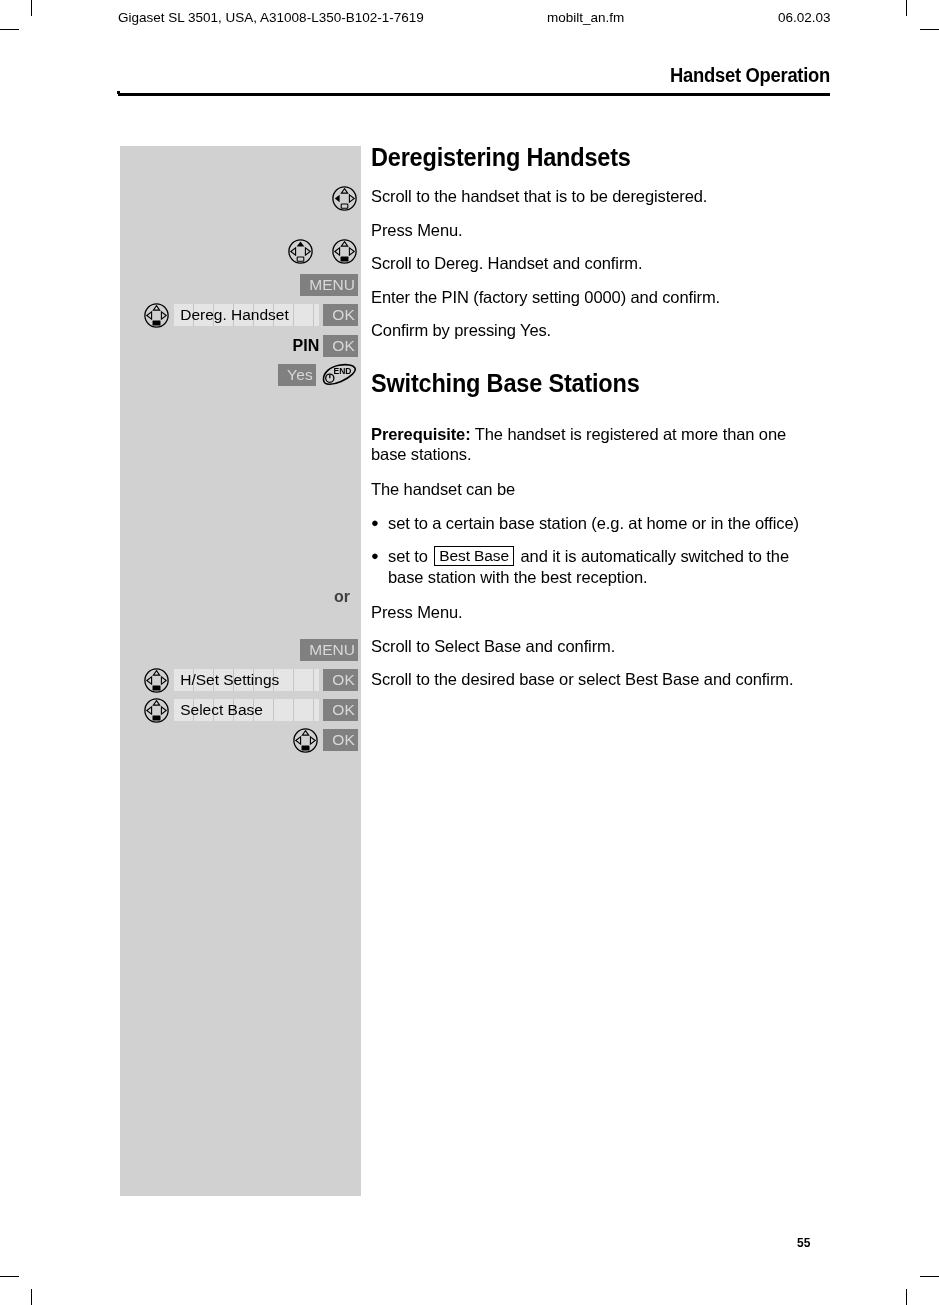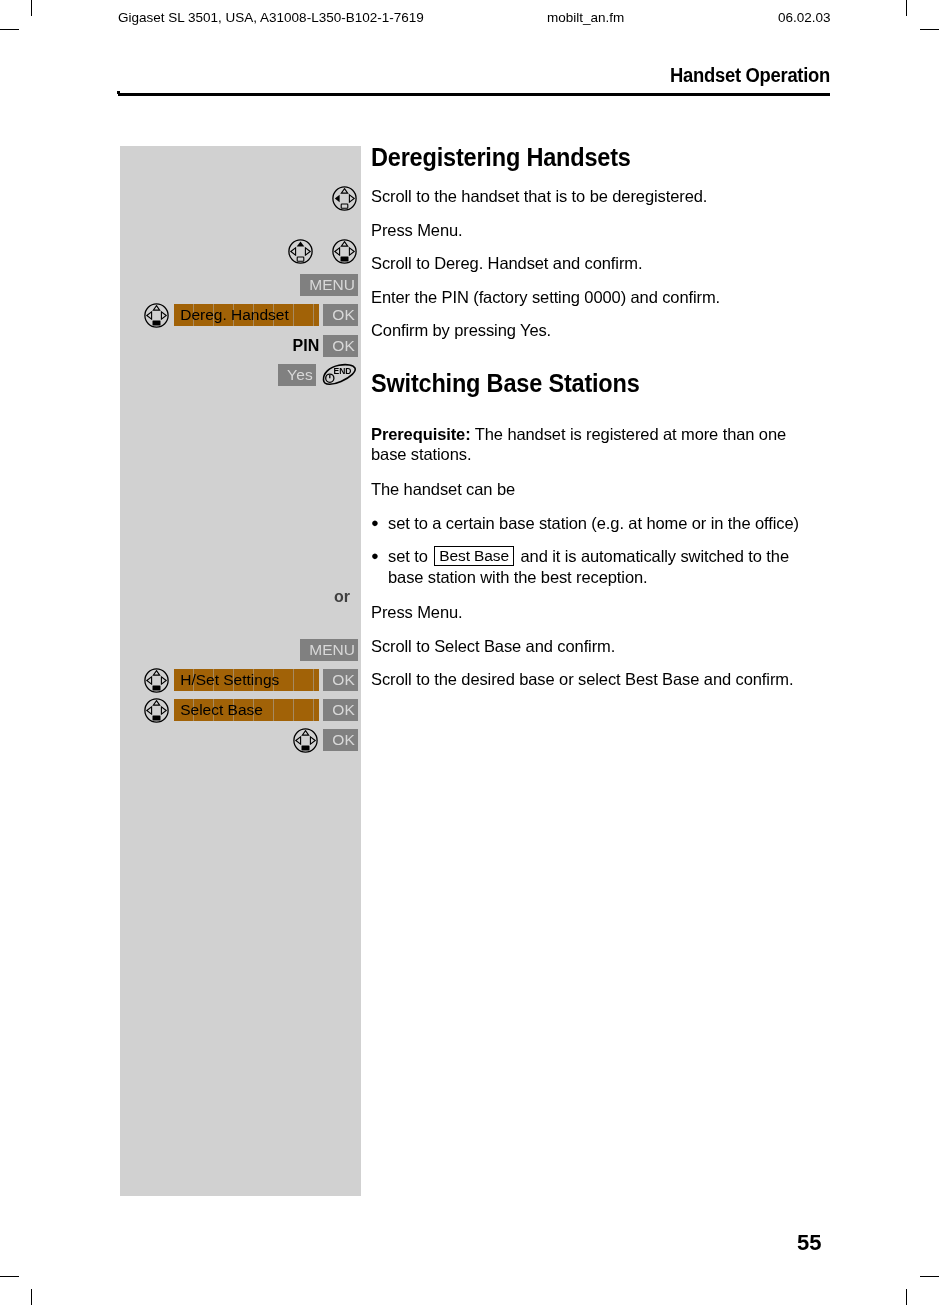--- a/index.html
+++ b/index.html
@@ -124,21 +124,21 @@
     padding: 1px 3px 2px 9px;
     font-family: "Liberation Sans", sans-serif;
     letter-spacing: 0.2px;
     white-space: nowrap;
     display: inline-block;
   }
   .softkey.menu { letter-spacing: 0px; }
 
   
   .dispfield {
-    background: #a16207;
+    background: #e5e5e5;
     color: #000;
     font-size: 15.5px;
     line-height: 20px;
     height: 22px;
     width: 145px;
     display: inline-flex;
     align-items: center;
     padding-left: 6px;
     box-sizing: border-box;
     position: relative;
@@ -227,21 +227,21 @@
     margin: 0 2px;
     position: relative;
     top: -1px;
   }
 
   
   .folio {
     position: absolute;
     left: 797px;
     top: 1232px;
-    font-size: 22px;
+    font-size: 12px;
     font-weight: bold;
     line-height: 22px;
   }
 </style>
 </head>
 <body>
 
 <div class="crop crop-tl-v"></div>
 <div class="crop crop-tl-h"></div>
 <div class="crop crop-tr-v"></div>

